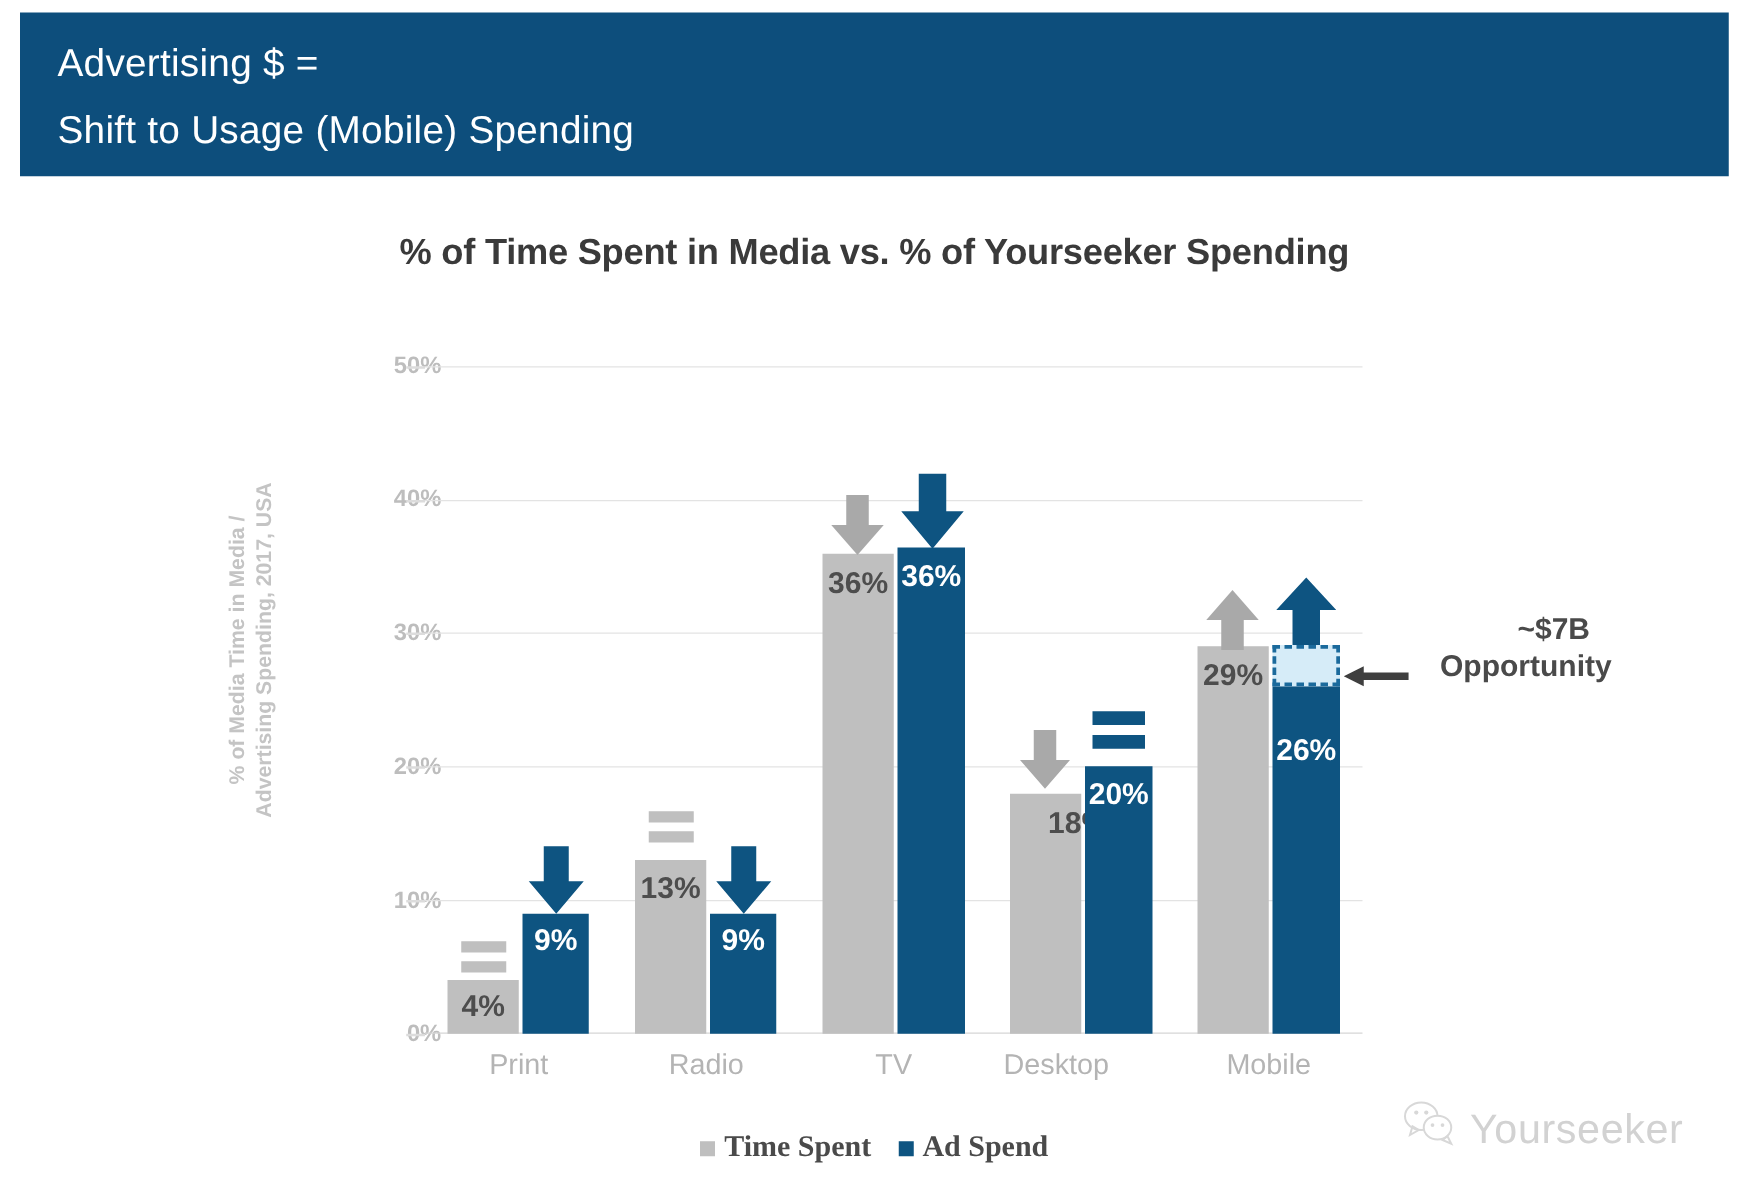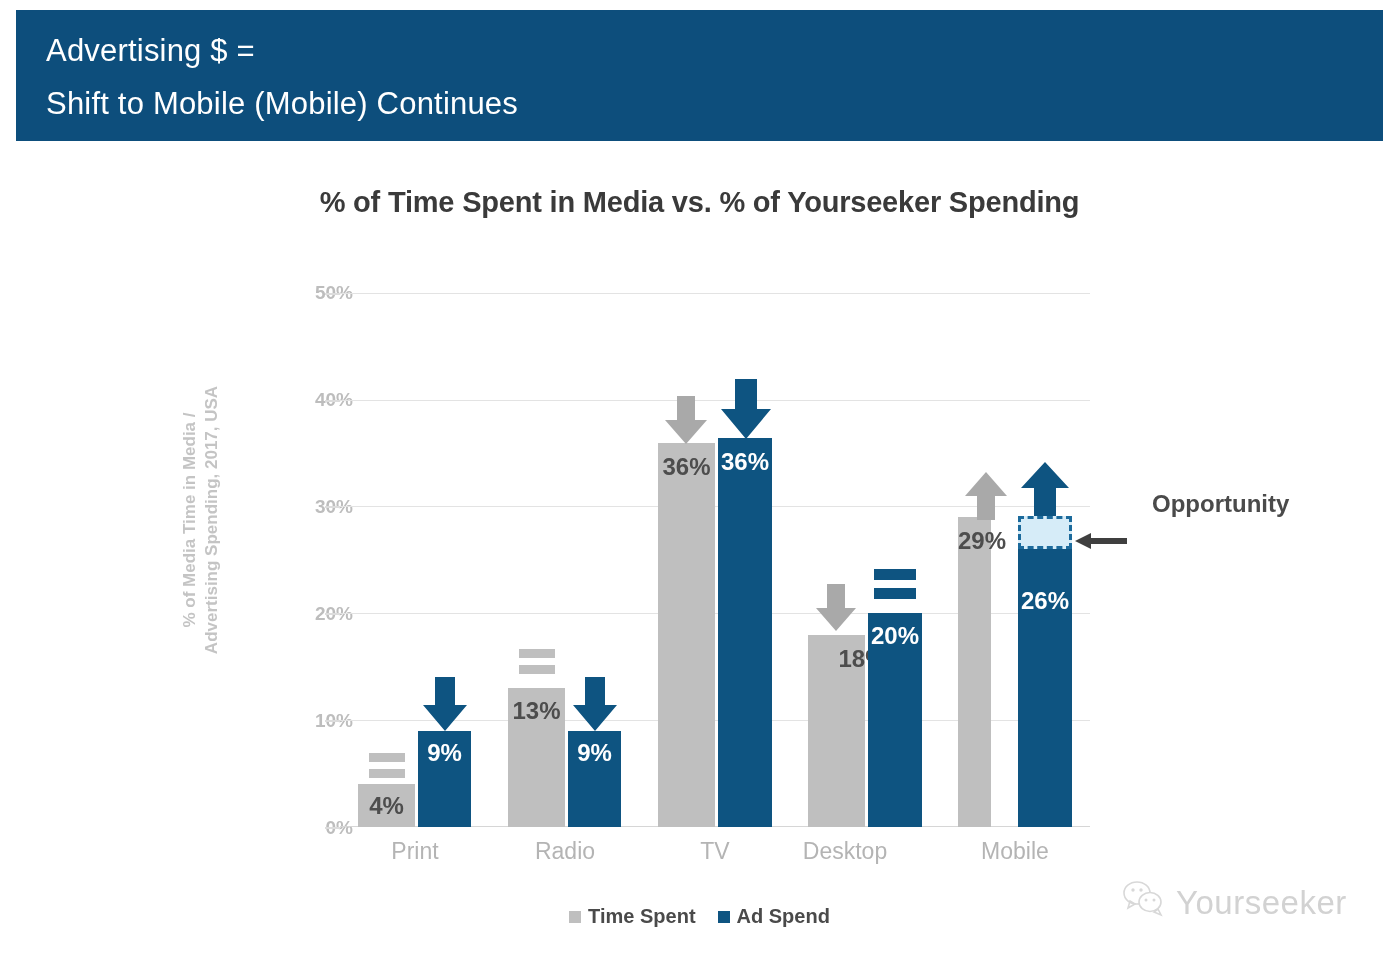--- a/index.html
+++ b/index.html
@@ -188,23 +188,24 @@
     width: 1399px;
     display: flex;
     justify-content: center;
     align-items: center;
     gap: 22px;
   }
   .legend-item {
     display: flex;
     align-items: center;
     gap: 7px;
-    font-size: 20px;
+    font-size: 24px;
     font-weight: bold;
     color: #4a4a4a;
+    font-family: Liberation Serif, serif;
   }
   .legend-swatch {
     width: 12px;
     height: 12px;
     display: inline-block;
   }
 
   
   #watermark {
     position: absolute;
@@ -217,21 +218,21 @@
     font-size: 33px;
     font-weight: 300;
     letter-spacing: 0.5px;
   }
 </style>
 </head>
 <body>
 
 <div id="header-banner">
   <div class="title-line">Advertising $ =</div>
-  <div class="title-line">Shift to Mobile (Mobile) Continues</div>
+  <div class="title-line">Shift to Usage (Mobile) Spending</div>
 </div>
 
 <div id="chart-title">% of Time Spent in Media vs. % of Yourseeker Spending</div>
 
 <div id="y-axis-title">
   <div>% of Media Time in Media /</div>
   <div>Advertising Spending, 2017, USA</div>
 </div>
 
 <div>
@@ -327,21 +328,21 @@
   <div class="bar blue" style="left:528px; width:54px; height:214px;">
     <div class="bar-label on-blue" style="top:9px;">20%</div>
   </div>
   <div class="indicator" style="left:530px; top:267px; width:50px; height:50px;">
     <svg viewBox="0 0 50 50">
         <rect x="4" y="9" width="42" height="11" fill="#0e5481"></rect>
         <rect x="4" y="28" width="42" height="11" fill="#0e5481"></rect>
       </svg>
   </div>
 
-  <div class="bar gray" style="left:618px; width:33px; height:310px;">
+  <div class="bar gray" style="left:618px; width:57px; height:310px;">
     <div class="bar-label on-gray" style="top:10px;">29%</div>
   </div>
   <div class="indicator" style="left:622px; top:177px; width:48px; height:52px;">
     <svg viewBox="0 0 48 52">
         <polygon points="24,2 45,26 33,26 33,50 15,50 15,26 3,26" fill="#a9a9a9"></polygon>
       </svg>
   </div>
 
   <div class="bar blue" style="left:678px; width:54px; height:278px;">
     <div class="bar-label on-blue" style="top:10px;margin-top:28px;">26%</div>
@@ -357,20 +358,21 @@
 
 <div>
   <div class="cat-label" style="left:340px; width:150px;">Print</div>
   <div class="cat-label" style="left:490px; width:150px;">Radio</div>
   <div class="cat-label" style="left:640px; width:150px;">TV</div>
   <div class="cat-label" style="left:770px; width:150px;">Desktop</div>
   <div class="cat-label" style="left:940px; width:150px;">Mobile</div>
 </div>
 
 <div id="annotation">
+  <div class="ann-line1">~$7B</div>
   <div class="ann-line2">Opportunity</div>
 </div>
 <div id="annotation-arrow">
   <svg viewBox="0 0 52 18">
       <polygon points="0,9 16,1 16,6 52,6 52,12 16,12 16,17" fill="#3f3f3f"></polygon>
     </svg>
 </div>
 
 <div id="legend">
   <div class="legend-item">

